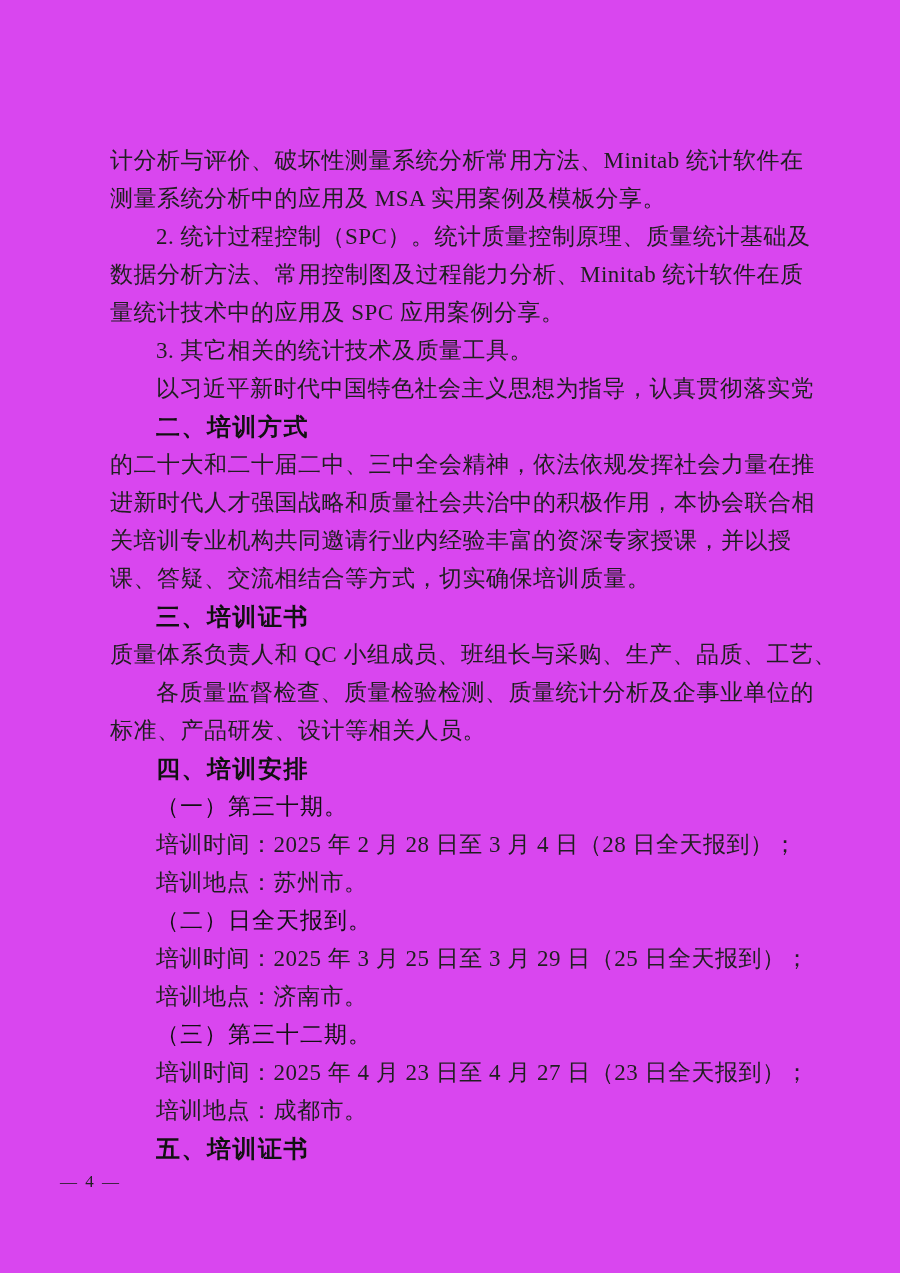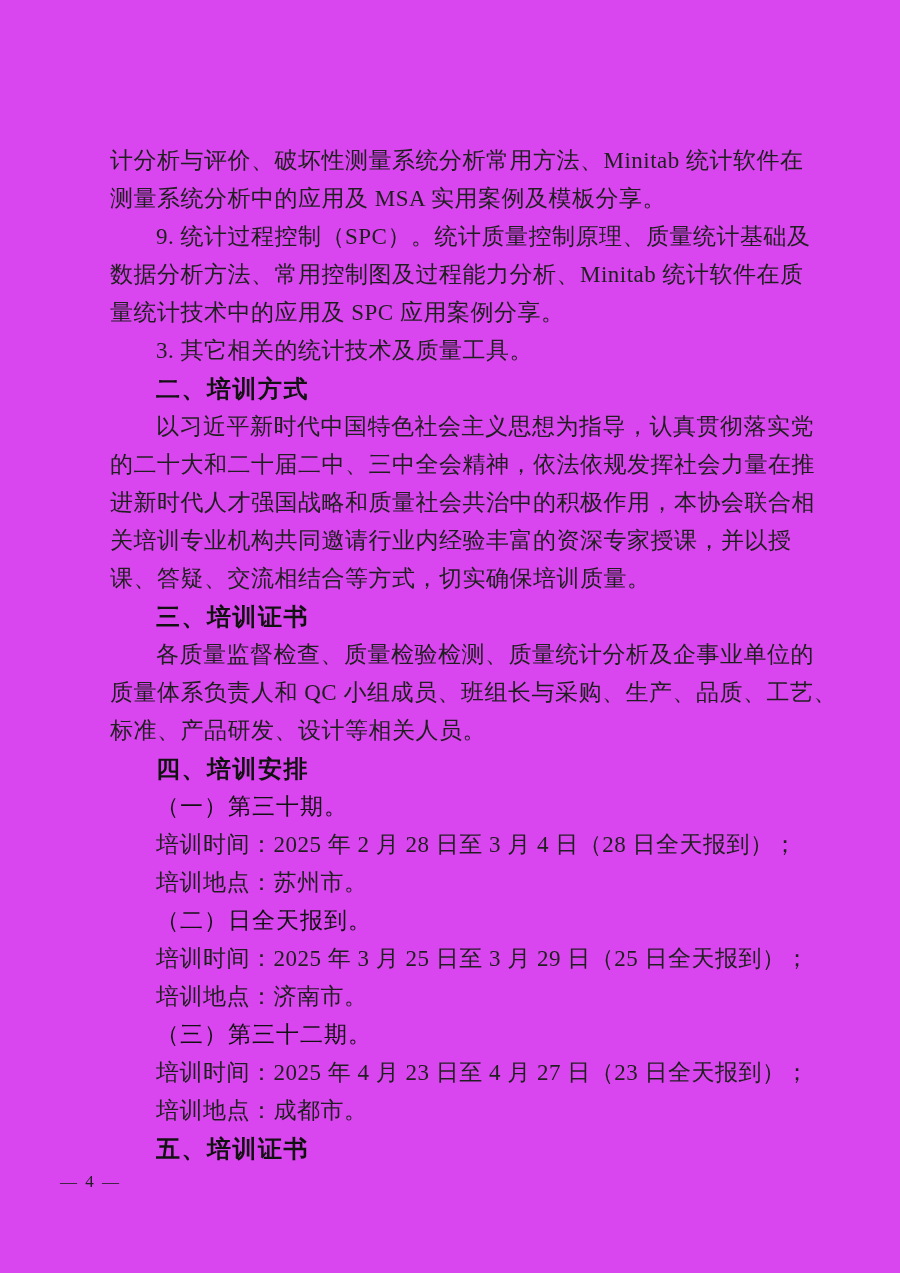--- a/index.html
+++ b/index.html
@@ -58,33 +58,33 @@
     white-space: nowrap;
   }
 </style>
 </head>
 <body>
 
 <div class="page">
   <div class="content">
     <div class="ln">计分析与评价、破坏性测量系统分析常用方法、Minitab 统计软件在</div>
     <div class="ln">测量系统分析中的应用及 MSA 实用案例及模板分享。</div>
-    <div class="ln ind">9. 统计过程控制（SPC）。统计质量控制原理、质量统计基础及</div>
+    <div class="ln ind">2. 统计过程控制（SPC）。统计质量控制原理、质量统计基础及</div>
     <div class="ln">数据分析方法、常用控制图及过程能力分析、Minitab 统计软件在质</div>
     <div class="ln">量统计技术中的应用及 SPC 应用案例分享。</div>
     <div class="ln ind">3. 其它相关的统计技术及质量工具。</div>
+    <div class="ln ind">以习近平新时代中国特色社会主义思想为指导，认真贯彻落实党</div>
     <div class="ln ind hd">二、培训方式</div>
-    <div class="ln ind">以习近平新时代中国特色社会主义思想为指导，认真贯彻落实党</div>
     <div class="ln">的二十大和二十届二中、三中全会精神，依法依规发挥社会力量在推</div>
     <div class="ln">进新时代人才强国战略和质量社会共治中的积极作用，本协会联合相</div>
     <div class="ln">关培训专业机构共同邀请行业内经验丰富的资深专家授课，并以授</div>
     <div class="ln">课、答疑、交流相结合等方式，切实确保培训质量。</div>
     <div class="ln ind hd">三、培训证书</div>
+    <div class="ln">质量体系负责人和 QC 小组成员、班组长与采购、生产、品质、工艺、</div>
     <div class="ln ind">各质量监督检查、质量检验检测、质量统计分析及企事业单位的</div>
-    <div class="ln">质量体系负责人和 QC 小组成员、班组长与采购、生产、品质、工艺、</div>
     <div class="ln">标准、产品研发、设计等相关人员。</div>
     <div class="ln ind hd">四、培训安排</div>
     <div class="ln ind sub">（一）第三十期。</div>
     <div class="ln ind">培训时间：2025 年 2 月 28 日至 3 月 4 日（28 日全天报到）；</div>
     <div class="ln ind">培训地点：苏州市。</div>
     <div class="ln ind sub">（二）日全天报到。</div>
     <div class="ln ind">培训时间：2025 年 3 月 25 日至 3 月 29 日（25 日全天报到）；</div>
     <div class="ln ind">培训地点：济南市。</div>
     <div class="ln ind sub">（三）第三十二期。</div>
     <div class="ln ind">培训时间：2025 年 4 月 23 日至 4 月 27 日（23 日全天报到）；</div>

